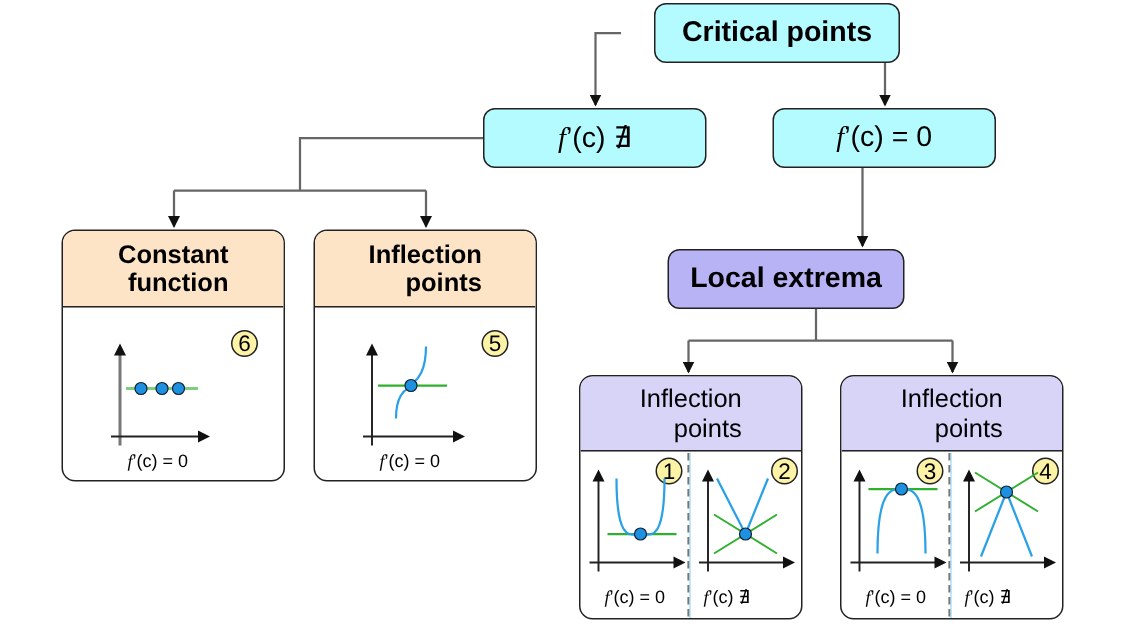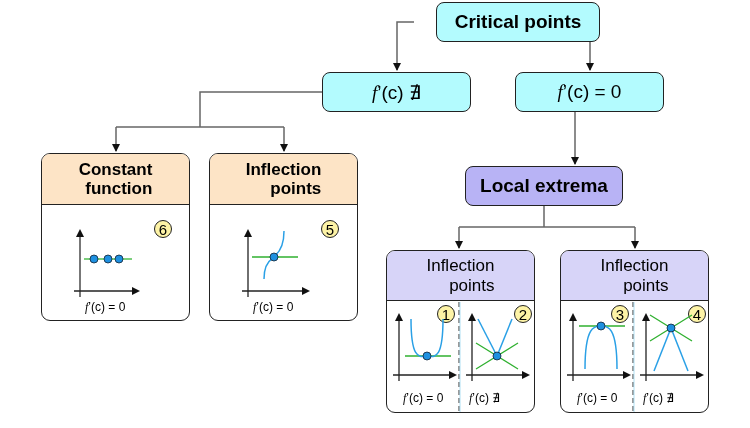--- a/index.html
+++ b/index.html
@@ -64,21 +64,21 @@
 </div>
 
 <div class="node cyan math" style="left:322px; top:72px; width:149px; height:40px;">
   <span><span class="fi">f</span><span>’(c) ∄</span></span>
 </div>
 
 <div class="node cyan math" style="left:515px; top:72px; width:149px; height:40px;">
   <span><span class="fi">f</span><span>’(c) = 0</span></span>
 </div>
 
-<div class="node purple bold" style="left:465px; top:166px; width:158px; height:40px;">
+<div class="node purple bold" style="left:445px; top:166px; width:158px; height:40px;">
   <span>Local extrema</span>
 </div>
 
 <div class="card" style="left:41px; top:153px; width:149px; height:168px;">
   <div class="card-head peach bold" style="height:51px;">
     <div>
       <div>Constant</div>
       <div>function</div>
     </div>
   </div>

